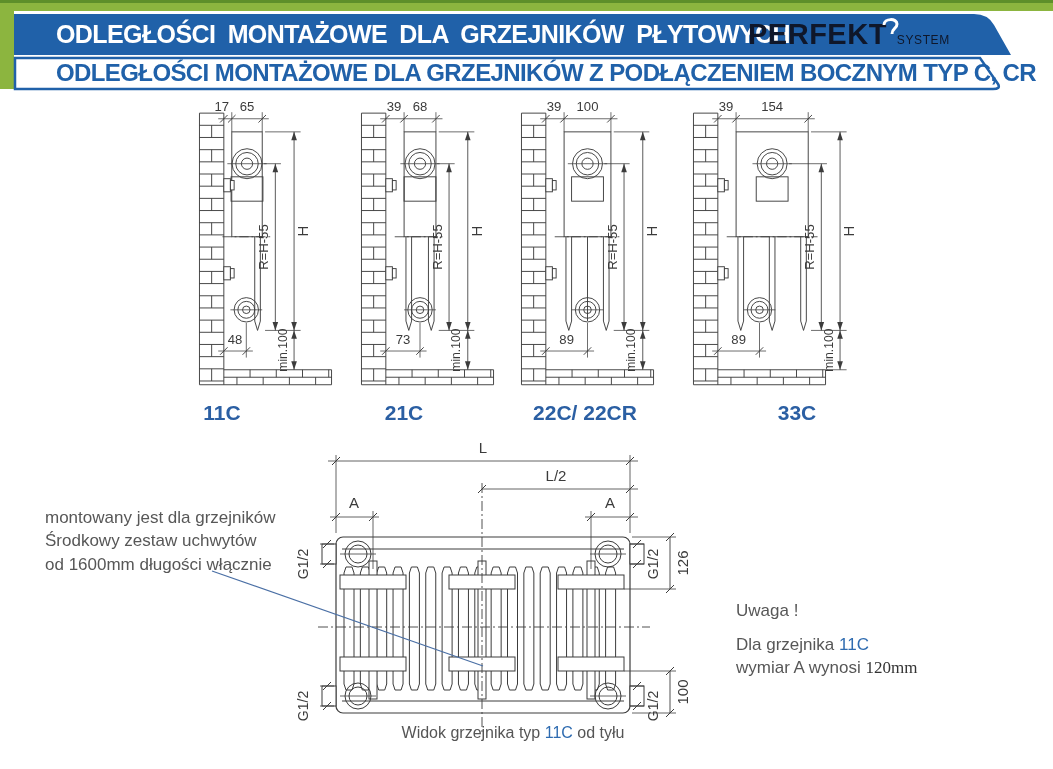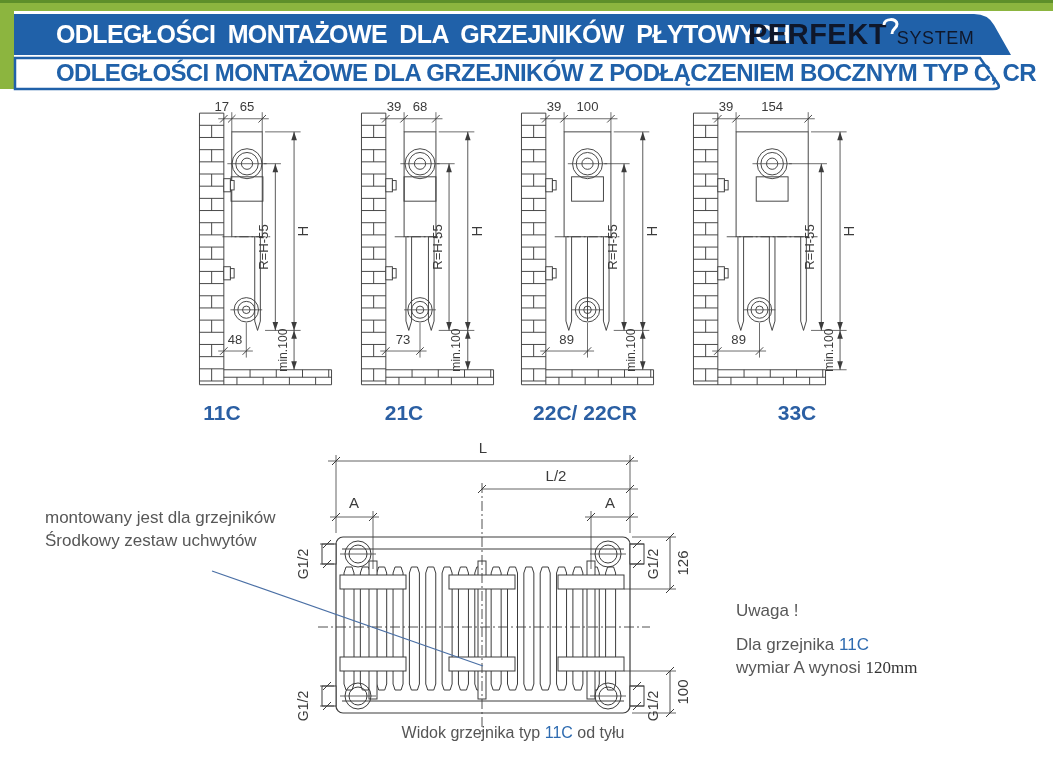--- a/index.html
+++ b/index.html
@@ -5,21 +5,21 @@
   html,body{margin:0;padding:0;background:#e8e8e8;}
   .page{position:relative;width:1053px;height:769px;background:#ffffff;overflow:hidden;
         font-family:"Liberation Sans",sans-serif;}
   
   .hdr-svg{position:absolute;left:0;top:0;}
   .hdr-title{position:absolute;left:56px;top:13px;height:42px;display:flex;align-items:center;
              color:#fff;font-size:25px;font-weight:bold;letter-spacing:-0.6px;word-spacing:6px;white-space:nowrap;}
   .hdr-logo{position:absolute;left:748px;top:13px;height:42px;display:flex;align-items:baseline;color:#0f172a;}
   .hdr-logo .brand{font-size:29px;font-weight:bold;letter-spacing:0.5px;line-height:42px;}
   .hdr-logo .hook{position:relative;top:-7px;margin-left:-5px;}
-  .hdr-logo .brand-sub{font-size:18px;letter-spacing:0.6px;margin-left:-2px;}
+  .hdr-logo .brand-sub{font-size:12px;letter-spacing:0.6px;margin-left:-2px;}
   .hdr-sub{position:absolute;left:56px;top:58px;height:30px;display:flex;align-items:center;
            color:#2061a9;font-size:24px;font-weight:bold;letter-spacing:-0.6px;white-space:nowrap;}
   
   .side-col{position:absolute;top:98px;}
   .type-label{position:absolute;top:401px;transform:translateX(-50%);
               color:#2b5fa3;font-size:21px;font-weight:bold;white-space:nowrap;}
   
   .rear-wrap{position:absolute;left:278px;top:437px;}
   .rear-caption{position:absolute;left:278px;top:724px;width:470px;text-align:center;
                 font-size:16px;color:#555;}
@@ -695,20 +695,21 @@
     <span>Widok grzejnika typ </span><span class="blue">11C</span><span> od tyłu</span>
   </div>
 
   <svg class="leader-svg" width="278" height="106">
     <line x1="2" y1="5" x2="273" y2="100" stroke="#4a6fa5" stroke-width="1.2"></line>
   </svg>
 
   <div class="note-left">
     <div>montowany jest dla grzejników</div>
     <div>Środkowy zestaw uchwytów</div>
+    <div>od 1600mm długości włącznie</div>
   </div>
 
   <div class="note-right">
     <div class="ttl">Uwaga !</div>
     <div class="grp">
       <div><span>Dla grzejnika </span><span class="blue">11C</span></div>
       <div><span>wymiar A wynosi </span><span class="dark">120mm</span></div>
     </div>
   </div>
 

